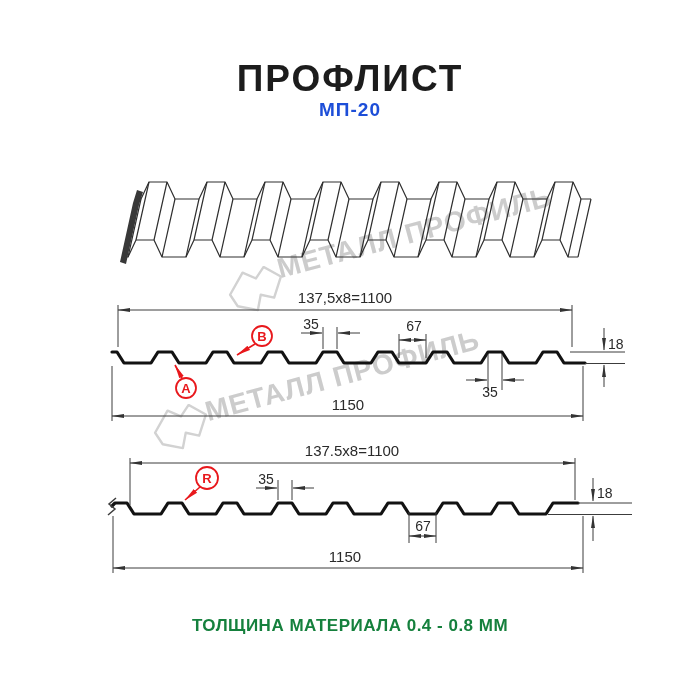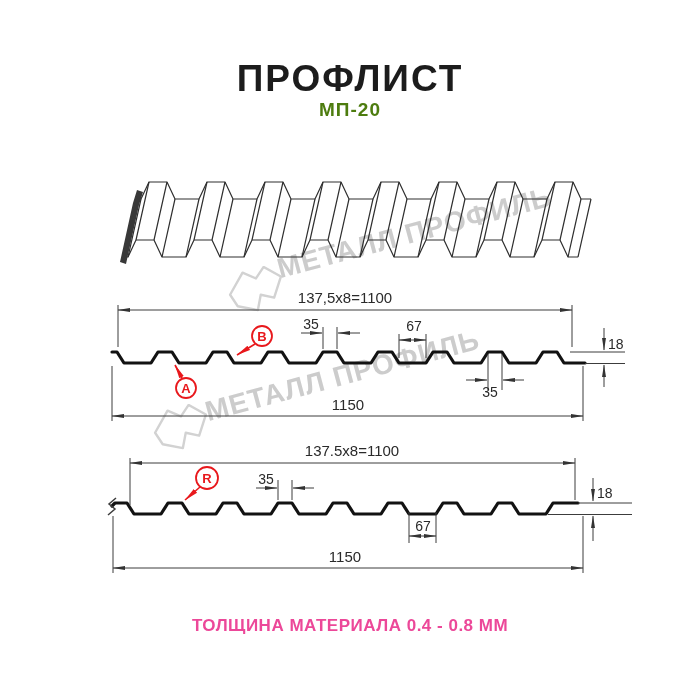--- a/index.html
+++ b/index.html
@@ -1,23 +1,23 @@
 <!DOCTYPE html>
 <html><head>
 <meta charset="utf-8">
 <style>
   html,body{margin:0;padding:0;background:#ffffff;}
   .canvas{position:relative;width:700px;height:700px;background:#ffffff;overflow:hidden;
           font-family:"Liberation Sans",sans-serif;text-decoration:underline;}
   .title{position:absolute;left:0;top:58px;width:700px;text-align:center;
          font-size:37px;font-weight:700;letter-spacing:2px;color:#1c1c1c;}
   .subtitle{position:absolute;left:0;top:99px;width:700px;text-align:center;
-         font-size:19px;font-weight:600;letter-spacing:1px;color:#4d7c0f;}
+         font-size:19px;font-weight:600;letter-spacing:1px;color:#1d4ed8;}
   .footer-note{position:absolute;left:0;top:616px;width:700px;text-align:center;
-         font-size:17px;font-weight:600;letter-spacing:.5px;color:#ec4899;}
+         font-size:17px;font-weight:600;letter-spacing:.5px;color:#15803d;}
   .wm{position:absolute;z-index:0;pointer-events:none;}
   .wm-text{position:absolute;white-space:nowrap;font-size:28px;font-weight:700;
          letter-spacing:1px;color:#cccccc;transform-origin:left bottom;transform:rotate(-15deg);}
   svg.draw{position:absolute;left:0;top:0;z-index:1;}
   text.dim{font-family:"Liberation Sans",sans-serif;font-size:14px;fill:#2a2a2a;}
   text.dim-big{font-family:"Liberation Sans",sans-serif;font-size:15px;fill:#2a2a2a;}
   text.redletter{font-family:"Liberation Sans",sans-serif;font-size:13px;font-weight:700;fill:#e8181c;}
   .thin{stroke:#3c3c3c;stroke-width:1;fill:none;}
   .thick{stroke:#121212;stroke-width:3.2;fill:none;stroke-linejoin:round;stroke-linecap:round;}
   .sheet{stroke:#2f2f2f;stroke-width:1.2;fill:none;stroke-linejoin:round;}

